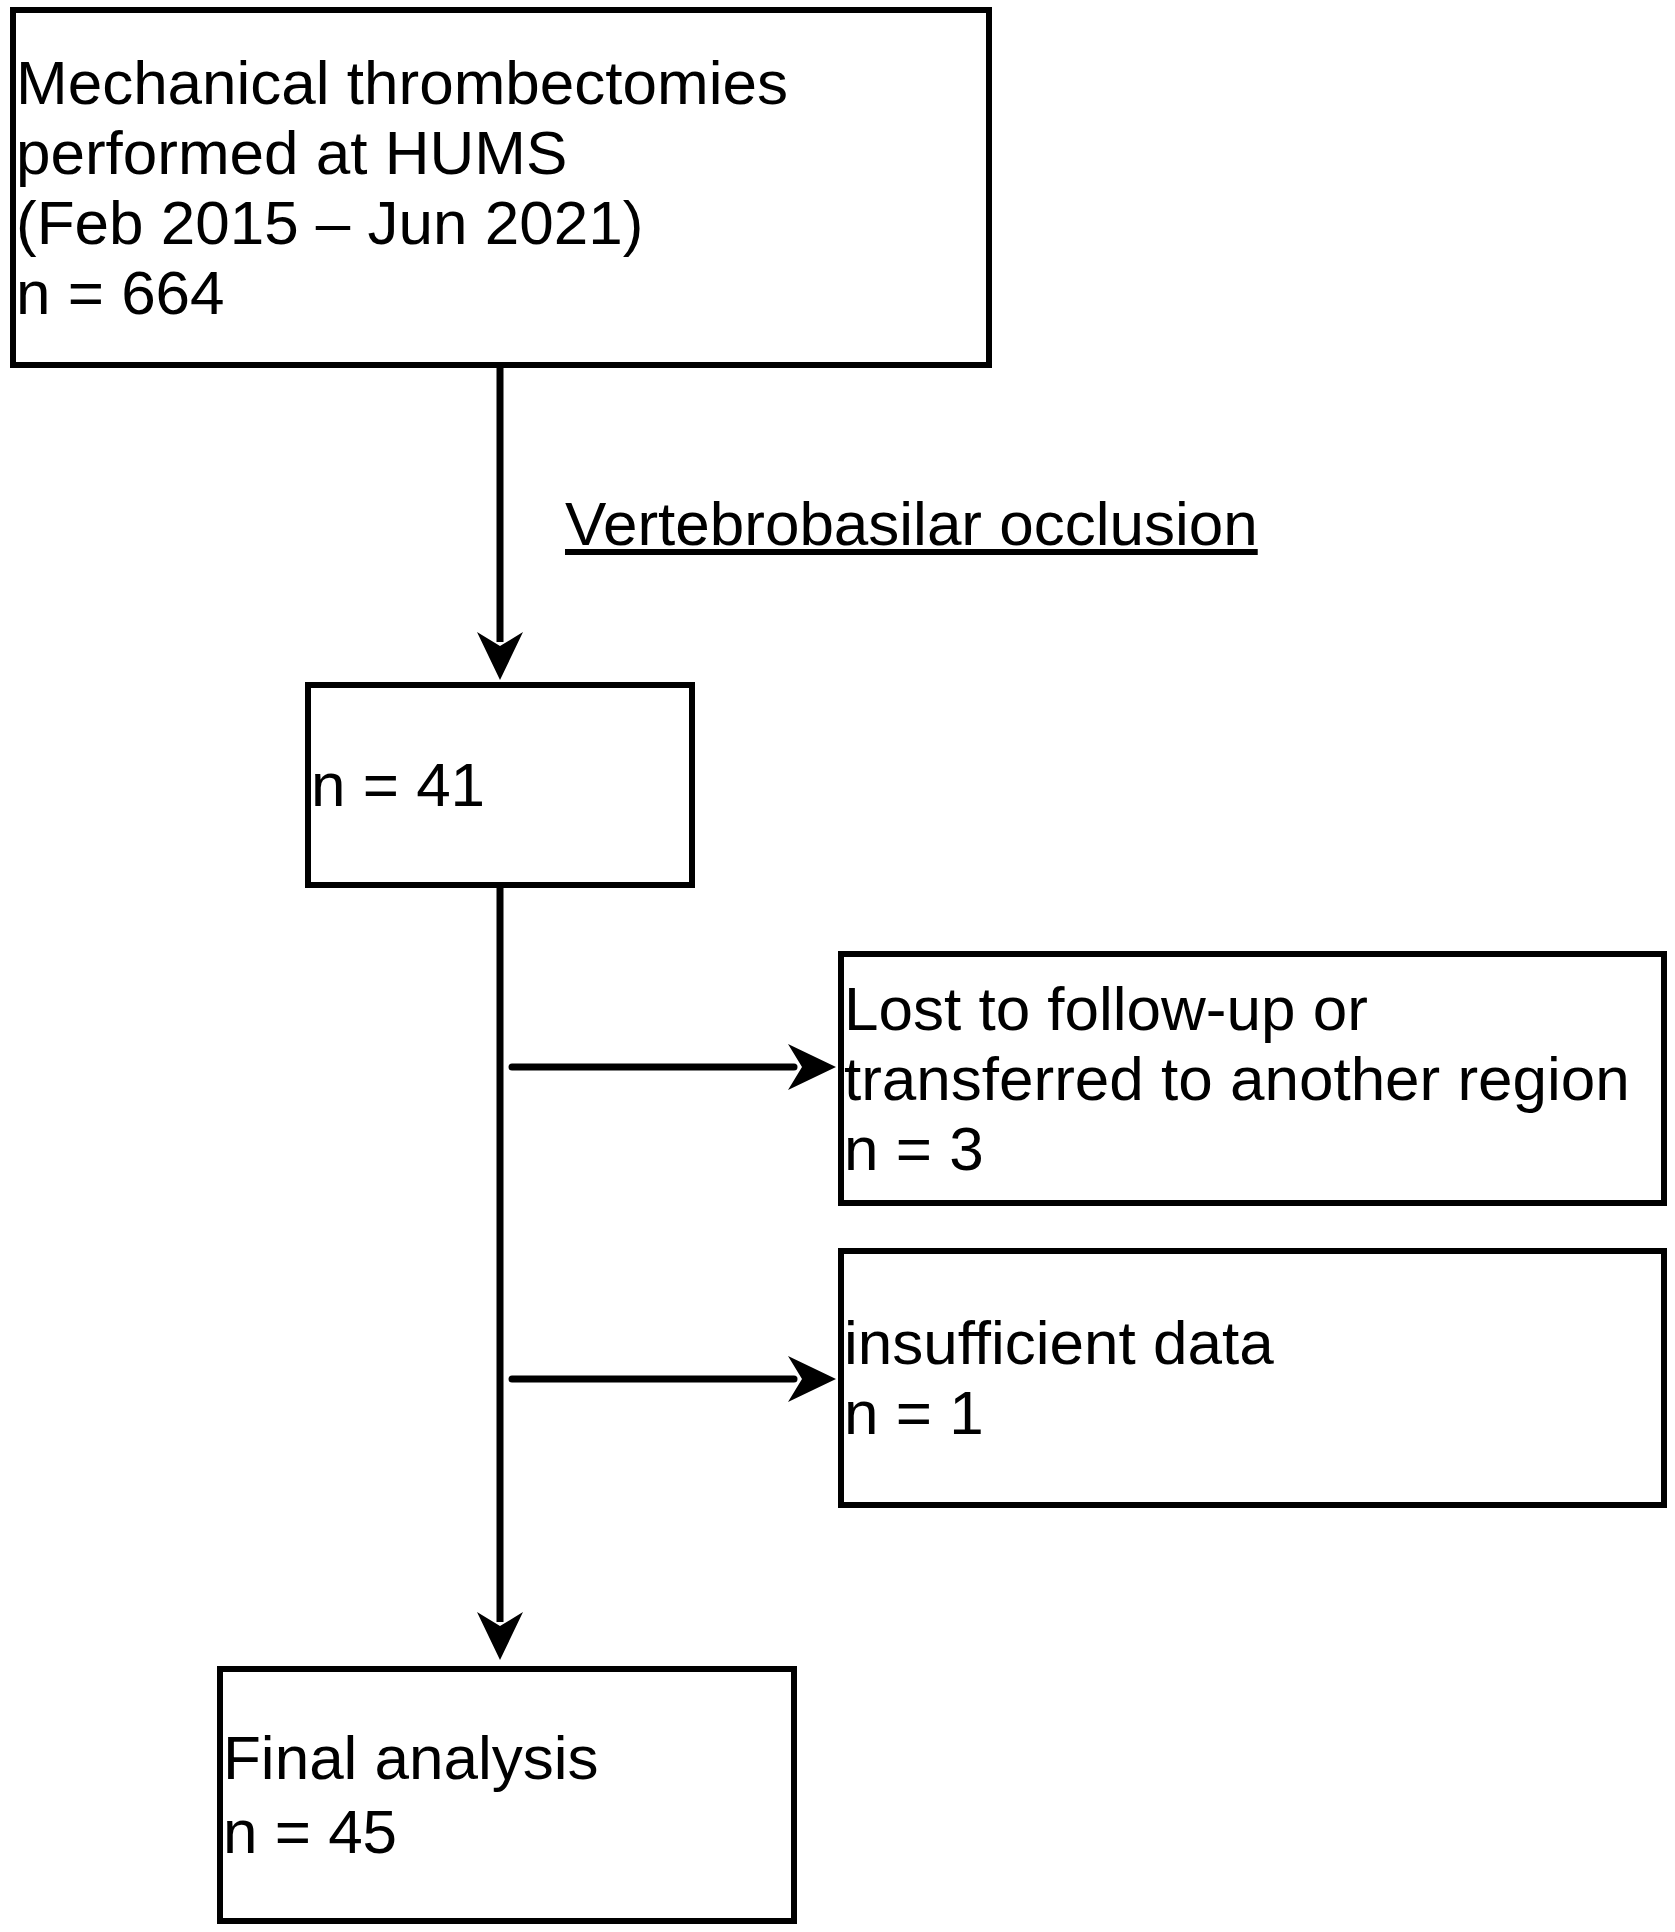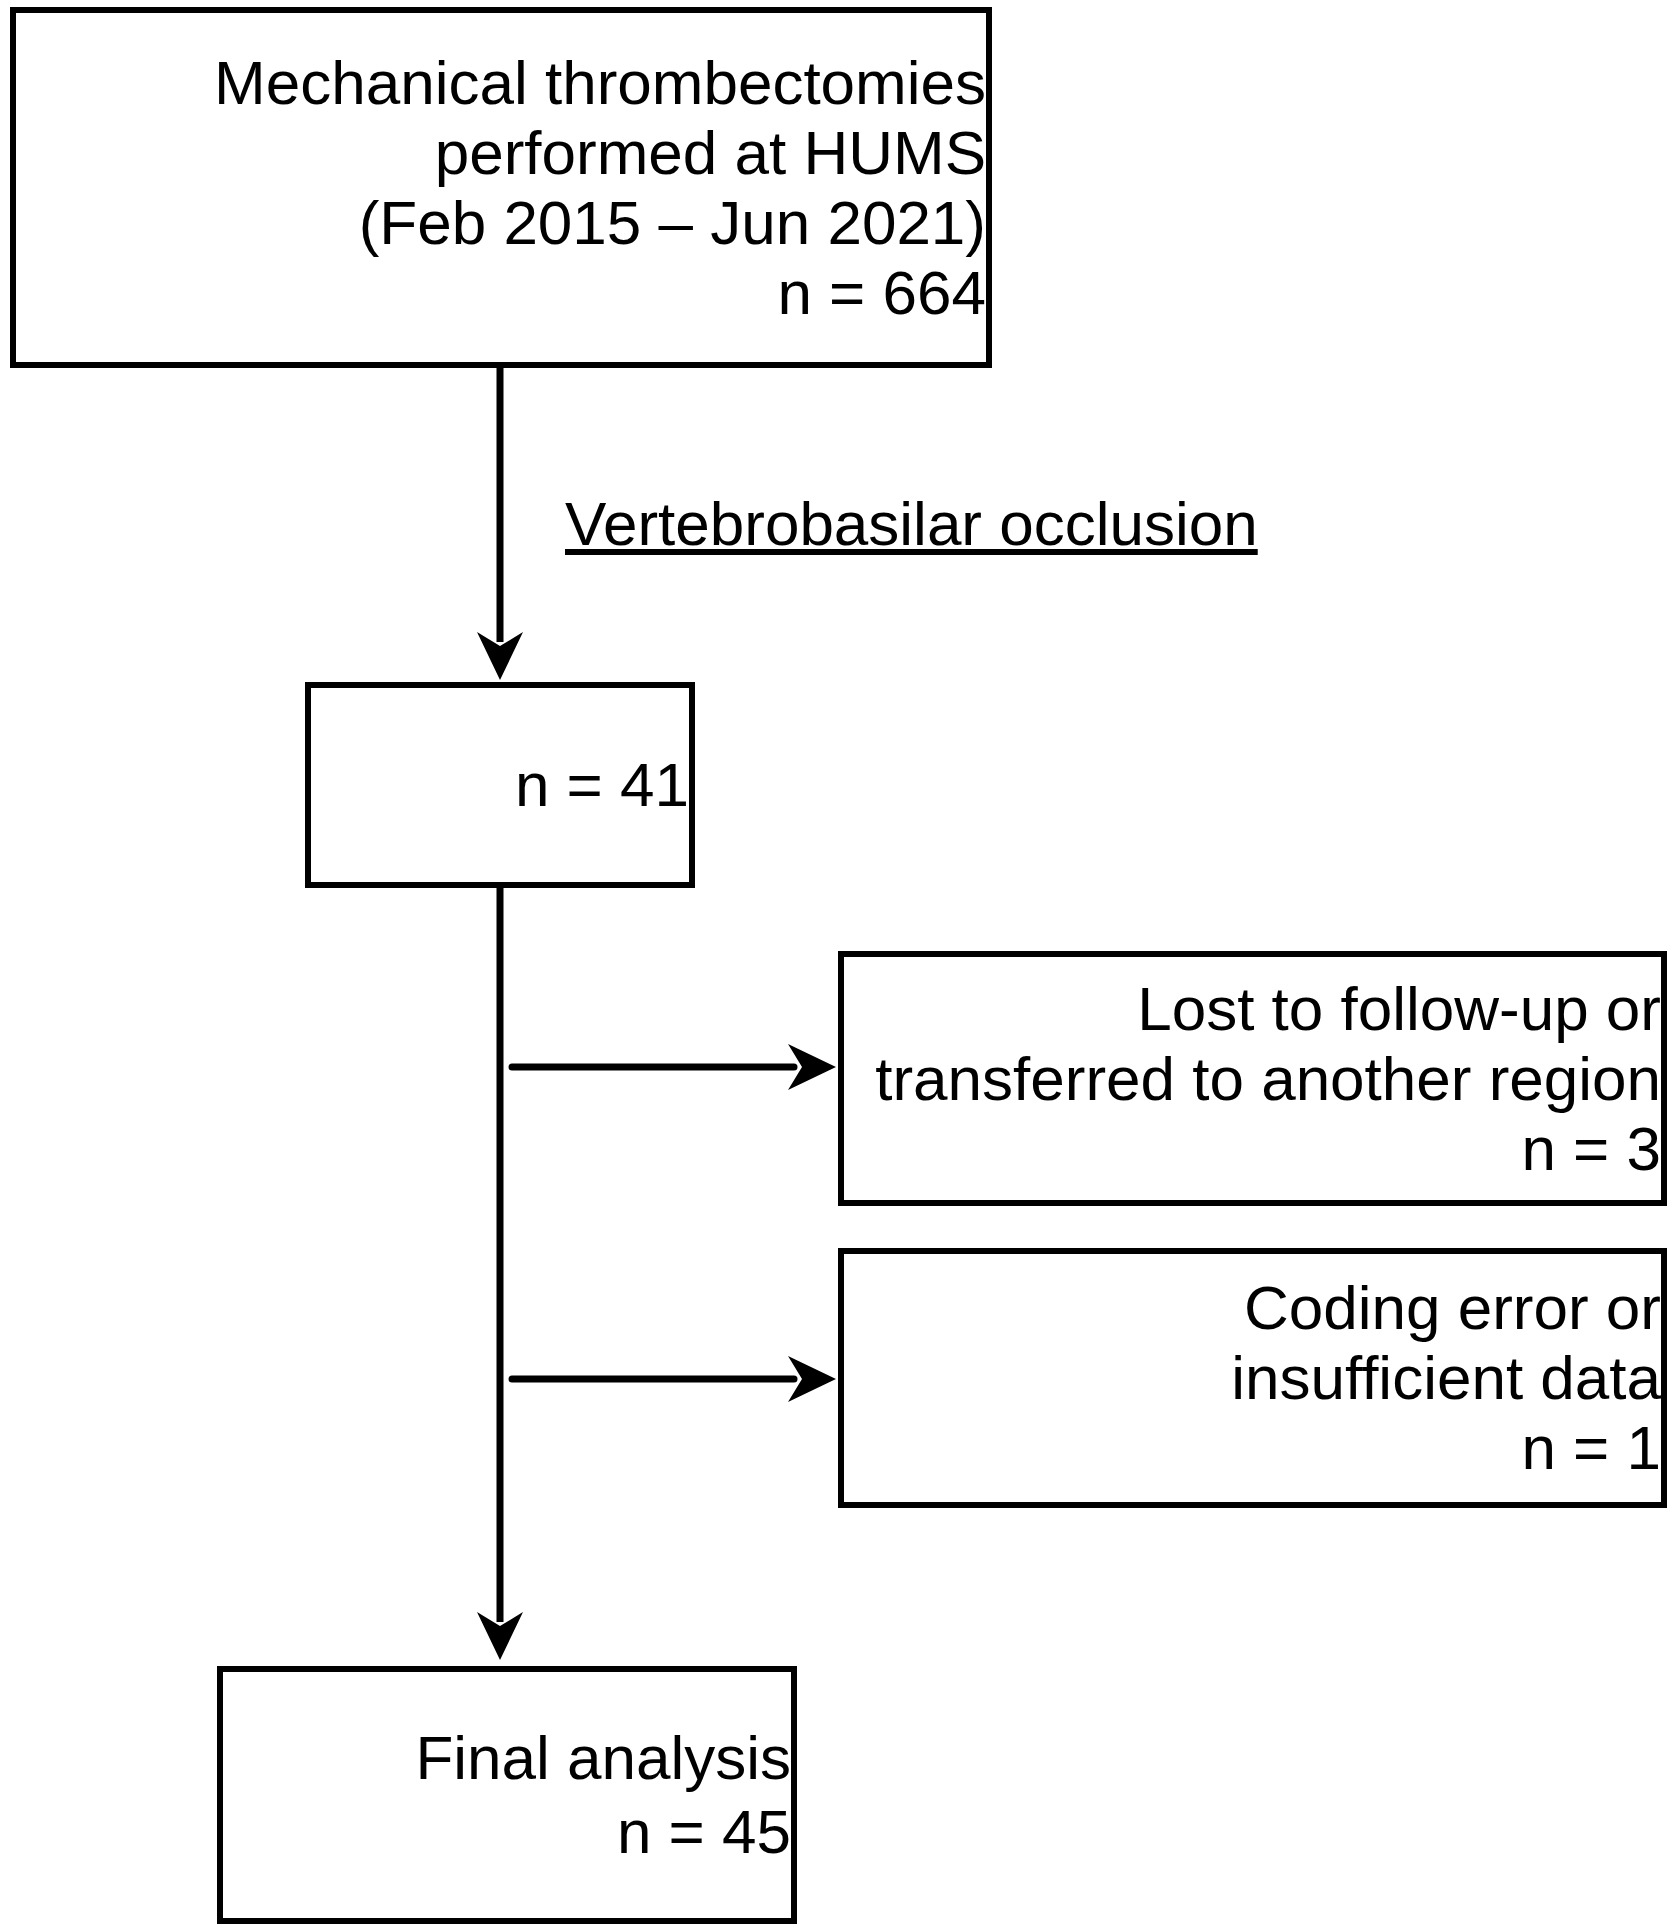--- a/index.html
+++ b/index.html
@@ -17,21 +17,21 @@
     overflow: hidden;
   }
   .node {
     position: absolute;
     box-sizing: border-box;
     border: 6px solid #000000;
     background: #ffffff;
     display: flex;
     flex-direction: column;
     justify-content: center;
-    align-items: flex-end;
+    align-items: flex-start;
     text-align: center;
   }
   .node .line {
     font-size: 62px;
     line-height: 70px;
     white-space: nowrap;
   }
   #node-source          { left: 10px;  top: 7px;    width: 982px; height: 361px; }
   #node-cohort          { left: 305px; top: 682px;  width: 390px; height: 206px; }
   #node-excluded-lost   { left: 838px; top: 944px;  width: 829px; height: 255px; margin-top: 7px; }
@@ -74,21 +74,20 @@
     <div class="line">n = 41</div>
   </div>
 
   <div class="node" id="node-excluded-lost">
     <div class="line">Lost to follow-up or</div>
     <div class="line">transferred to another region</div>
     <div class="line">n = 3</div>
   </div>
 
   <div class="node" id="node-excluded-coding">
-    <div class="line">Coding error or</div>
     <div class="line">insufficient data</div>
     <div class="line">n = 1</div>
   </div>
 
   <div class="node" id="node-final">
     <div class="line">Final analysis</div>
     <div class="line">n = 45</div>
   </div>
 
   <svg id="arrow-layer" width="1675" height="1932" viewBox="0 0 1675 1932" xmlns="http://www.w3.org/2000/svg">

